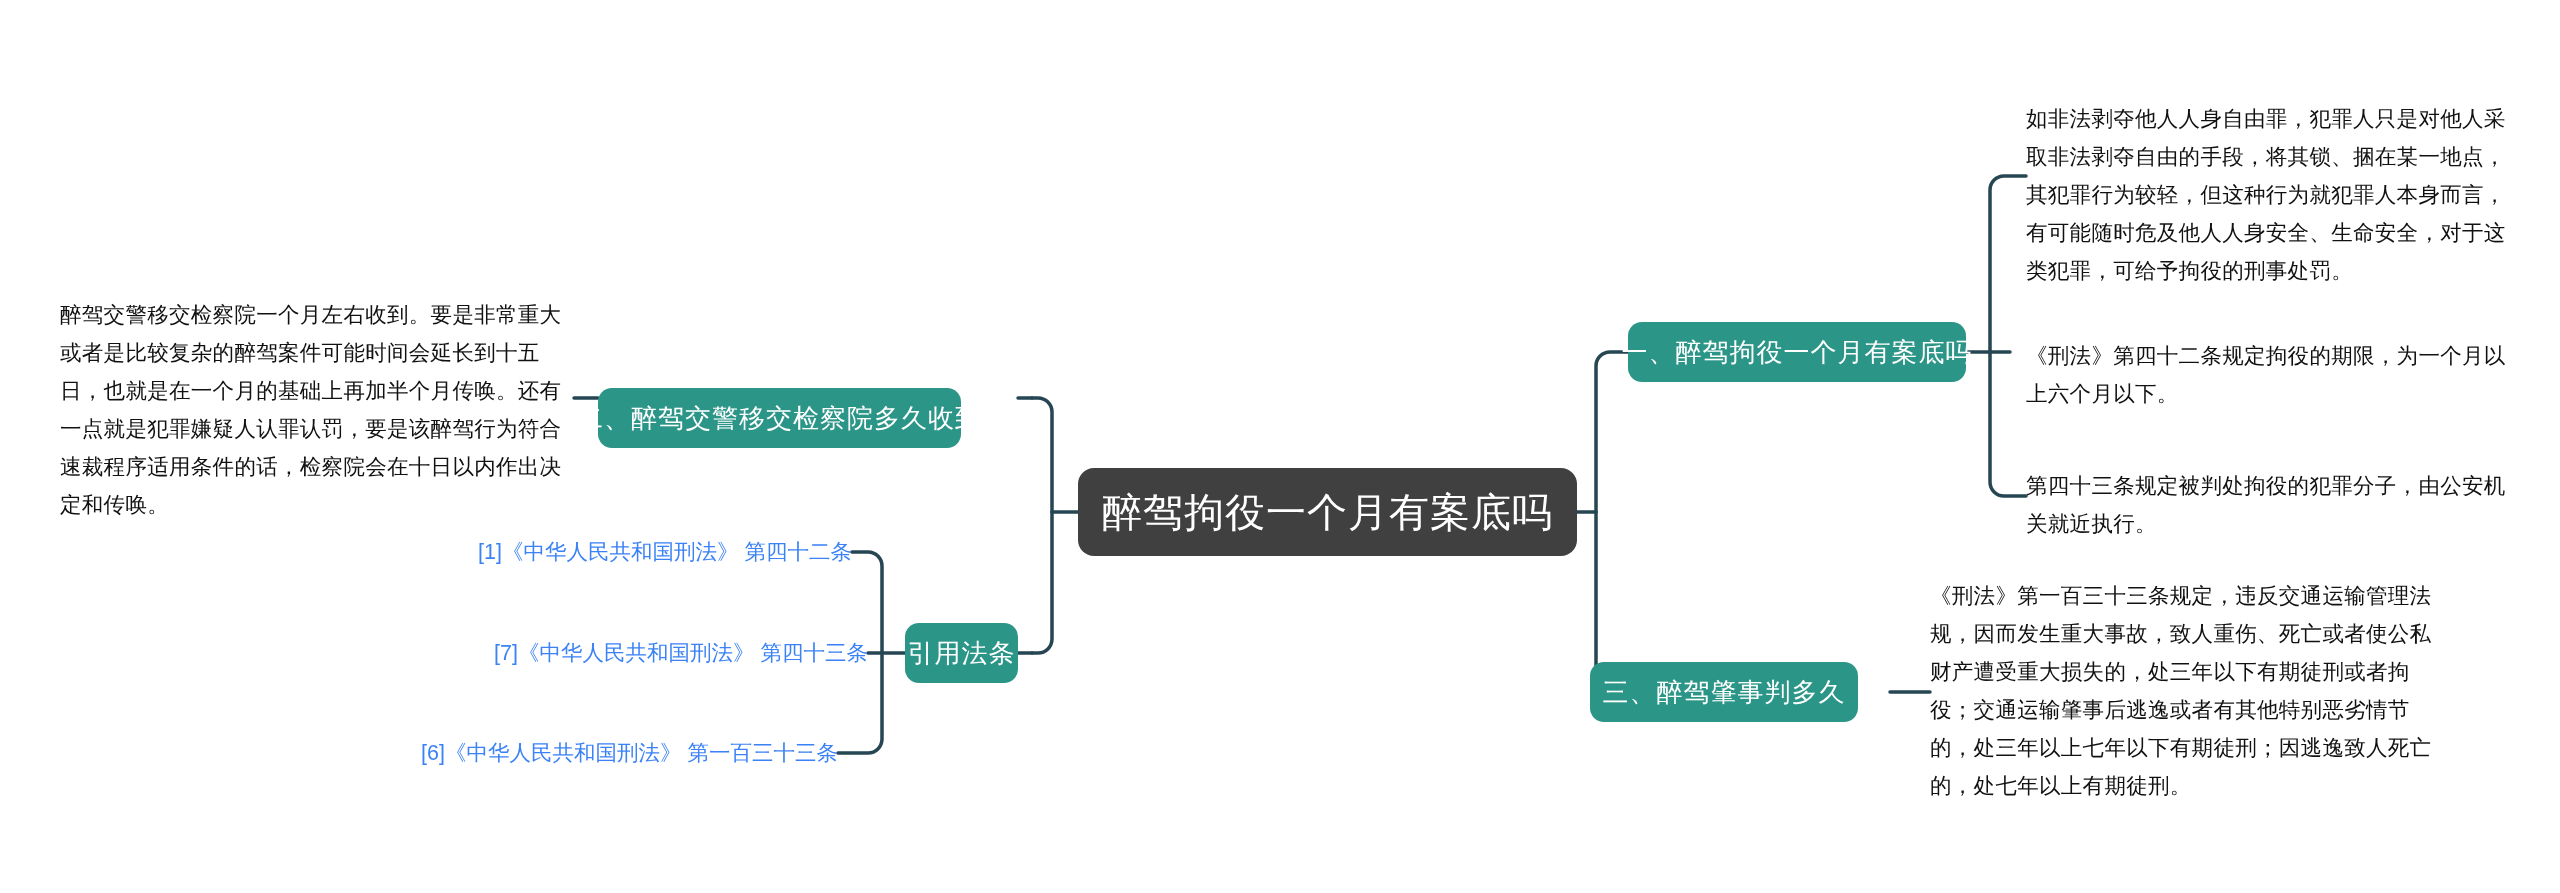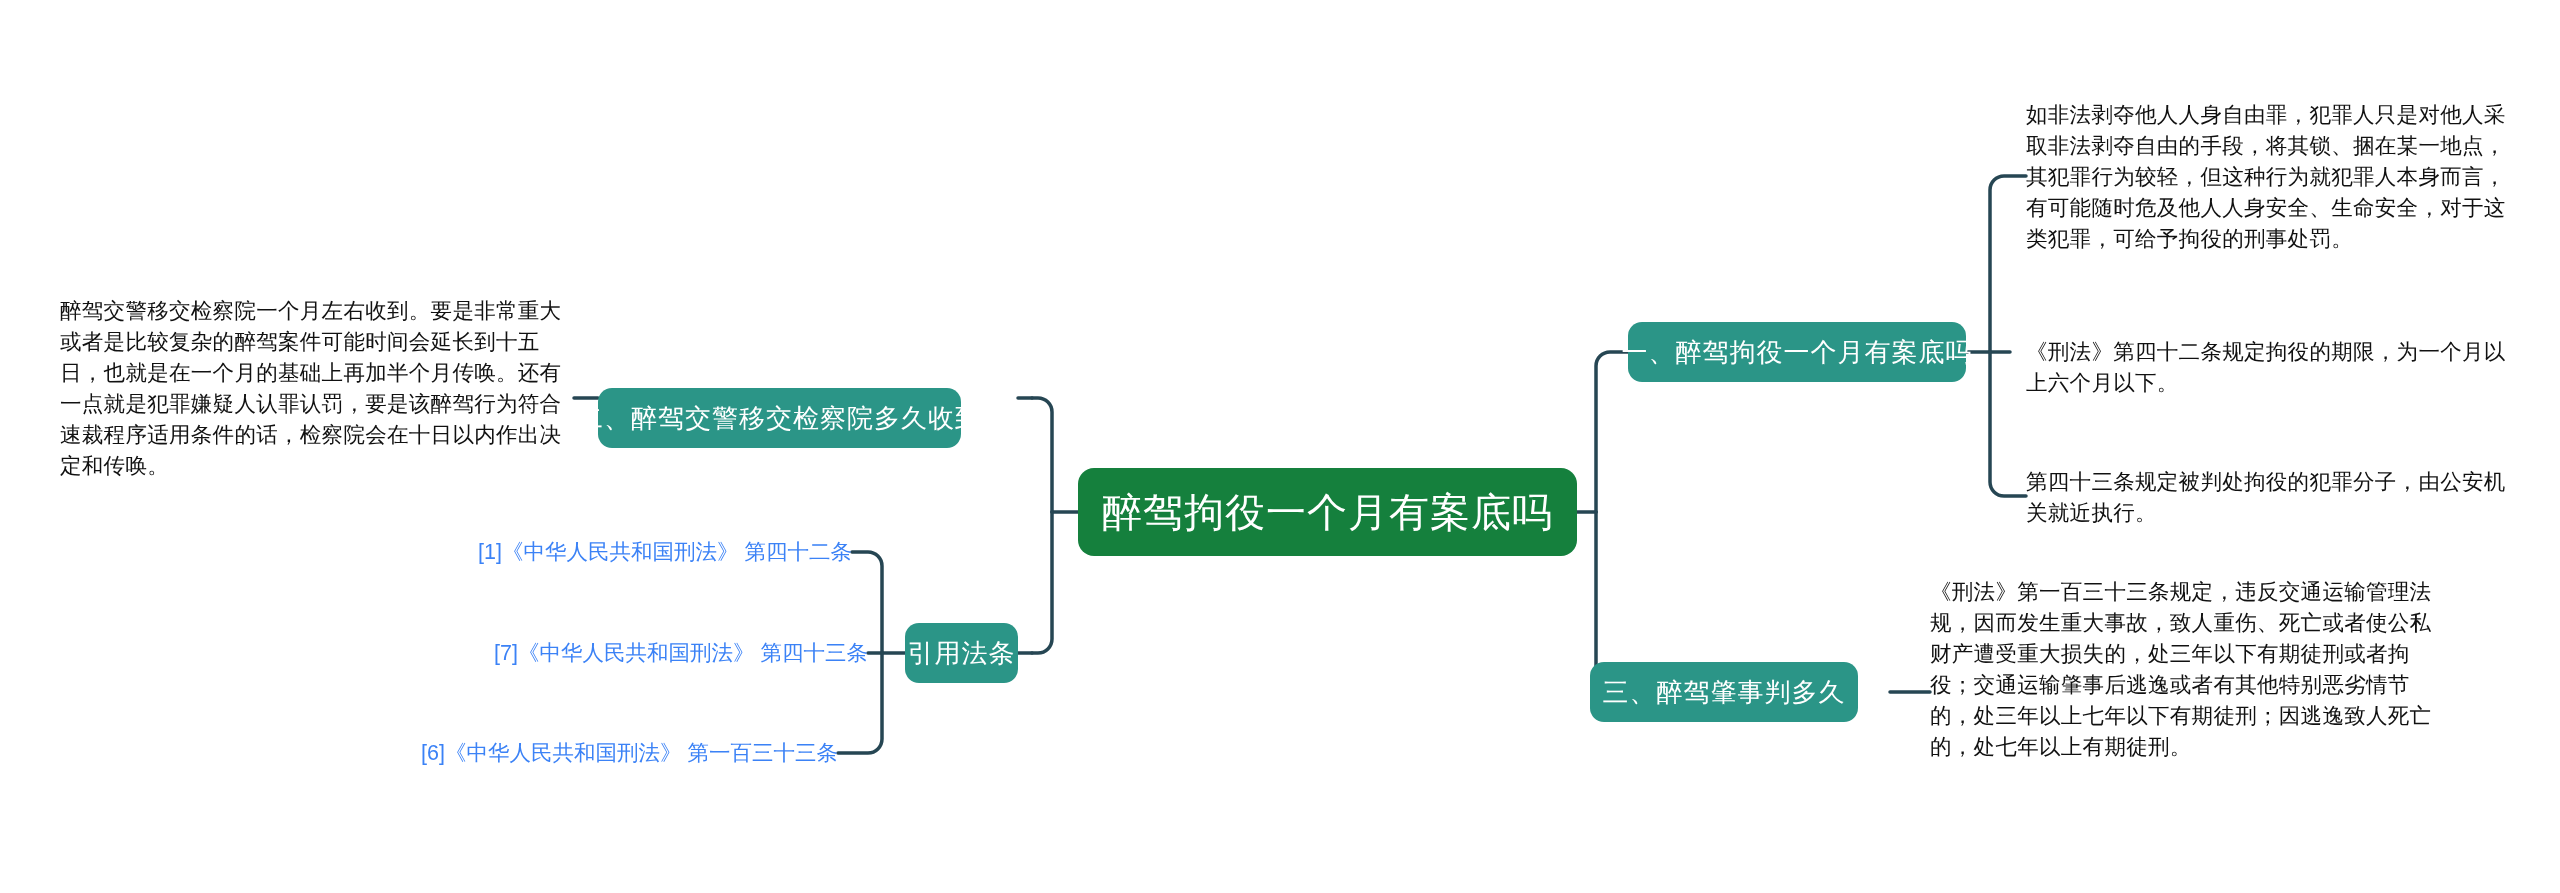--- a/index.html
+++ b/index.html
@@ -34,37 +34,37 @@
     display: flex;
     align-items: center;
     justify-content: center;
     border-radius: 14px;
     color: #ffffff;
     white-space: nowrap;
     letter-spacing: 1px;
     z-index: 4;
   }
   .node-root {
-    background: #15803d;
+    background: #404040;
     font-size: 40px;
     border-radius: 16px;
     padding: 0 30px;
   }
   .node-branch {
     background: #2b9587;
     font-size: 26px;
     padding: 0 34px;
   }
 
   
   .textblock {
     position: absolute;
     box-sizing: border-box;
     font-size: 21.5px;
-    line-height: 31px;
+    line-height: 38px;
     color: #111111;
     letter-spacing: 0.3px;
     z-index: 3;
   }
   .textblock.right { text-align: left; }
   .textblock.left  { text-align: left; }
 
   .cite {
     position: absolute;
     box-sizing: border-box;

